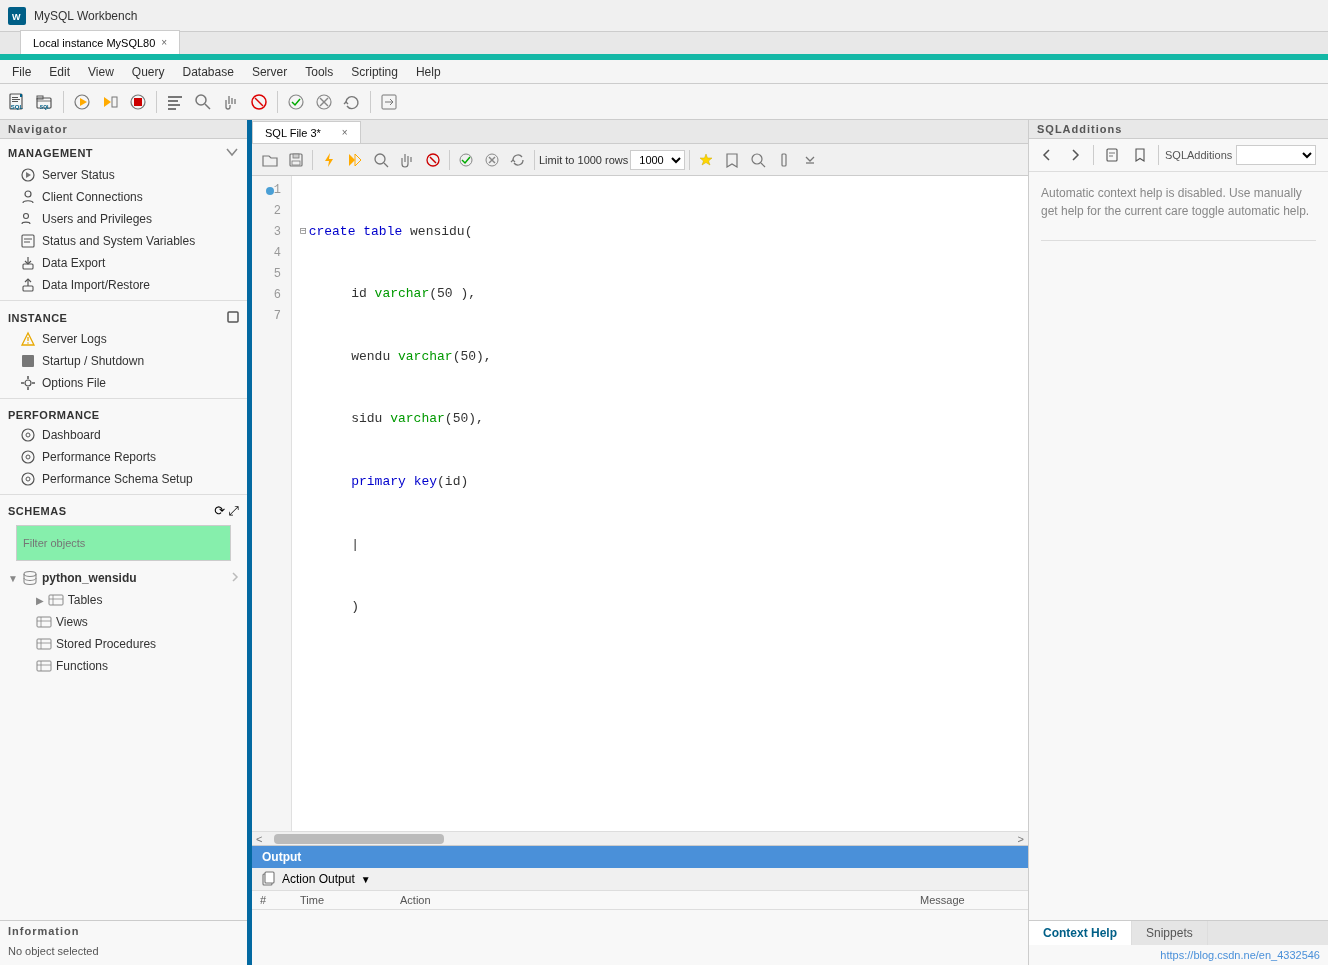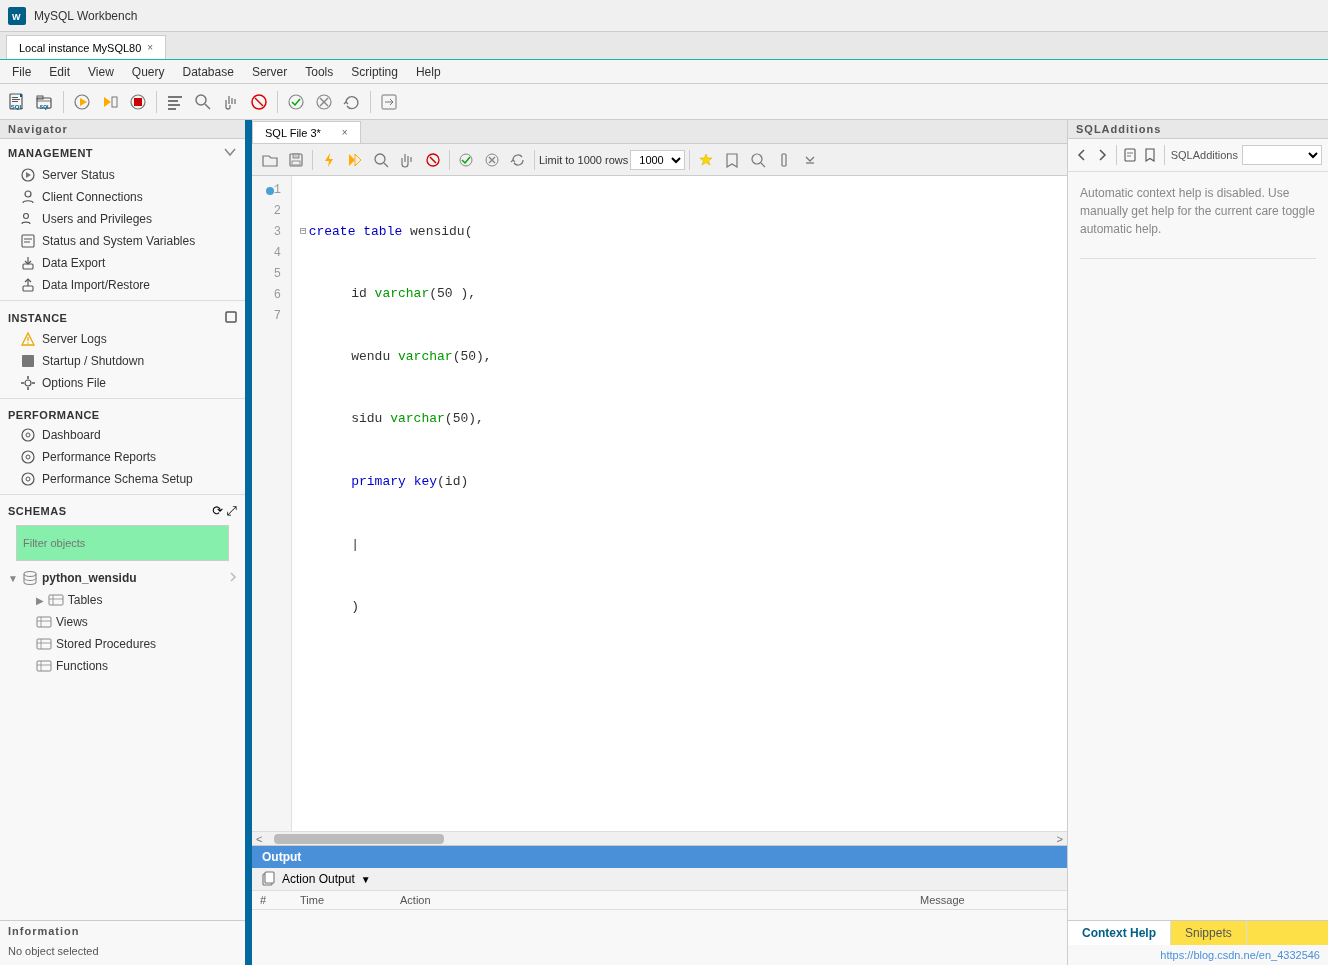--- a/index.html
+++ b/index.html
@@ -4,38 +4,38 @@
   <style>
     * { margin: 0; padding: 0; box-sizing: border-box; }
     body { font-family: 'Segoe UI', Arial, sans-serif; font-size: 12px; background: #f0f0f0; overflow: hidden; width: 1328px; height: 965px; }
 
     
     #title-bar { background: #f0f0f0; height: 32px; display: flex; align-items: center; padding: 0 8px; border-bottom: 1px solid #ccc; }
     #title-bar .app-icon { width: 18px; height: 18px; background: #005f87; border-radius: 2px; display: flex; align-items: center; justify-content: center; color: white; font-size: 10px; font-weight: bold; margin-right: 8px; }
     #title-bar .app-title { font-size: 12px; color: #333; }
 
     
-    #tab-bar { background: #e8e8e8; height: 28px; display: flex; align-items: flex-end; padding-left: 6px; border-bottom: 1px solid #14b8a6; }
+    #tab-bar { background: #e8e8e8; height: 28px; display: flex; align-items: flex-end; padding-left: 20px; border-bottom: 6px solid #14b8a6; }
     .tab { background: white; border: 1px solid #ccc; border-bottom: none; padding: 4px 12px; font-size: 11px; display: flex; align-items: center; gap: 6px; cursor: pointer; height: 24px; }
     .tab .close-btn { font-size: 10px; color: #666; cursor: pointer; }
 
     
     #menu-bar { background: #f5f5f5; height: 24px; display: flex; align-items: center; padding: 0 4px; border-bottom: 1px solid #ccc; gap: 2px; }
     .menu-item { padding: 2px 8px; font-size: 12px; cursor: pointer; color: #333; }
 
     
     #toolbar { background: #f5f5f5; height: 36px; display: flex; align-items: center; padding: 0 4px; border-bottom: 1px solid #ccc; gap: 2px; }
     .toolbar-btn { width: 26px; height: 26px; background: transparent; border: 1px solid transparent; cursor: pointer; display: flex; align-items: center; justify-content: center; font-size: 14px; color: #555; border-radius: 2px; }
     .toolbar-sep { width: 1px; height: 22px; background: #ccc; margin: 0 3px; }
 
     
     #main { display: flex; height: calc(965px - 32px - 28px - 24px - 36px); }
 
     
-    #navigator { width: 252px; background: #f8f8f8; border-right: 7px solid #0369a1; display: flex; flex-direction: column; overflow: hidden; }
+    #navigator { width: 252px; background: #f8f8f8; border-right: 5px solid #0369a1; display: flex; flex-direction: column; overflow: hidden; }
     #navigator-header { background: #e8e8e8; padding: 3px 8px; font-size: 11px; color: #555; border-bottom: 1px solid #ccc; font-weight: bold; letter-spacing: 1px; }
     #navigator-content { flex: 1; overflow-y: auto; }
 
     .nav-section-title { font-size: 11px; font-weight: bold; color: #333; padding: 6px 8px 3px 8px; letter-spacing: 0.5px; display: flex; align-items: center; justify-content: space-between; }
     .nav-item { padding: 3px 8px 3px 20px; font-size: 12px; color: #333; cursor: pointer; display: flex; align-items: center; gap: 6px; }
 
     
     .nav-section-divider { height: 1px; background: #ddd; margin: 4px 0; }
 
     
@@ -84,28 +84,28 @@
     #output-panel { height: 120px; border-top: 1px solid #ccc; background: #f8f8f8; display: flex; flex-direction: column; }
     #output-header { background: #4a90d9; color: white; padding: 4px 10px; font-size: 12px; font-weight: bold; }
     #output-toolbar { background: #f0f0f0; padding: 3px 8px; display: flex; align-items: center; gap: 6px; border-bottom: 1px solid #ddd; }
     #output-table-header { display: flex; padding: 3px 8px; background: #f8f8f8; border-bottom: 1px solid #ddd; font-size: 11px; color: #555; gap: 20px; }
     #output-table-header .col-hash { width: 20px; }
     #output-table-header .col-time { width: 80px; }
     #output-table-header .col-action { width: 500px; }
     #output-table-header .col-msg { flex: 1; }
 
     
-    #right-panel { width: 261px; background: #f8f8f8; border-left: 1px solid #ccc; display: flex; flex-direction: column; }
+    #right-panel { width: 300px; background: #f8f8f8; border-left: 1px solid #ccc; display: flex; flex-direction: column; }
     #right-panel-header { background: #e8e8e8; padding: 3px 8px; font-size: 11px; color: #555; border-bottom: 1px solid #ccc; font-weight: bold; letter-spacing: 1px; }
     #right-toolbar { padding: 4px 6px; display: flex; align-items: center; gap: 4px; border-bottom: 1px solid #ddd; }
     .right-btn { width: 24px; height: 24px; background: transparent; border: 1px solid transparent; cursor: pointer; display: flex; align-items: center; justify-content: center; font-size: 13px; border-radius: 2px; }
     .right-sep { width: 1px; height: 20px; background: #ccc; margin: 0 2px; }
     #context-help-text { padding: 12px; font-size: 12px; color: #888; line-height: 1.5; }
     #context-help-divider { height: 1px; background: #ddd; margin: 8px 12px; }
-    #right-bottom-tabs { display: flex; border-top: 1px solid #ccc; background: #fde047; }
+    #right-bottom-tabs { display: flex; border-top: 1px solid #ccc; background: #e5e5e5; }
     .right-tab { padding: 5px 14px; font-size: 12px; cursor: pointer; color: #555; border-right: 1px solid #ddd; }
     .right-tab.active { background: white; color: #005f87; font-weight: bold; }
     #right-content { flex: 1; overflow: auto; }
     #footer-link { padding: 4px 8px; font-size: 11px; color: #888; text-align: right; }
     .link-text { color: #4a90d9; cursor: pointer; }
 
     
     #navigator-content::-webkit-scrollbar { width: 8px; }
     #navigator-content::-webkit-scrollbar-track { background: #f0f0f0; }
     #navigator-content::-webkit-scrollbar-thumb { background: #bbb; border-radius: 4px; }

